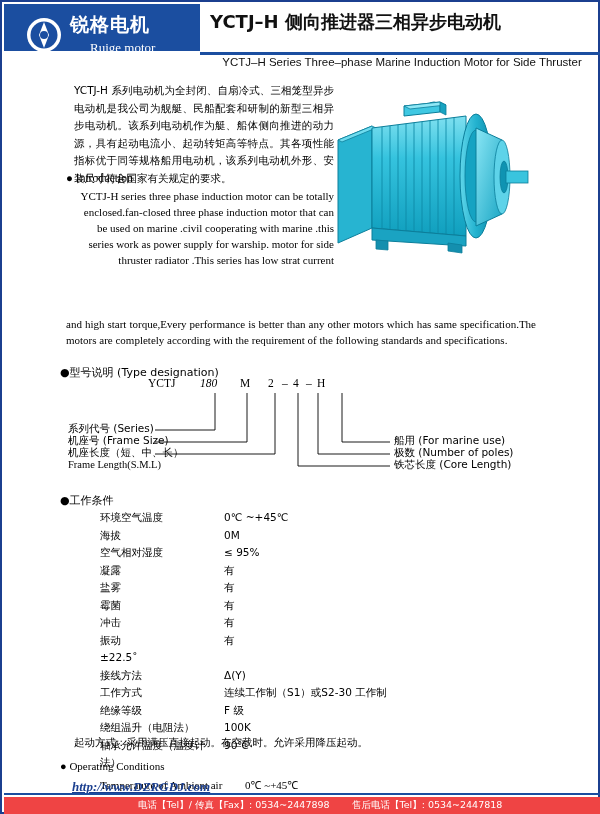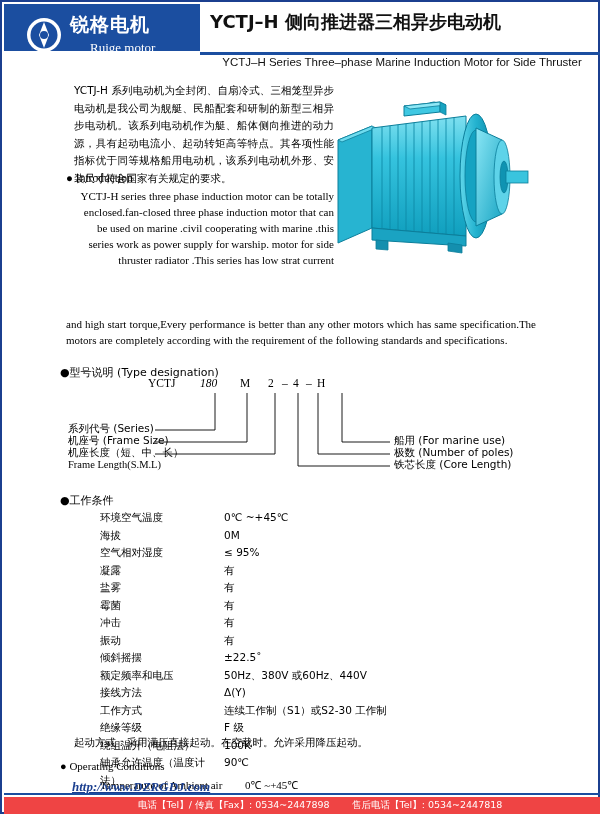--- a/index.html
+++ b/index.html
@@ -427,26 +427,21 @@
         </div>
       <div class="cond-row">
           <div class="cond-name">冲击</div>
           <div class="cond-val">有</div>
         </div>
       <div class="cond-row">
           <div class="cond-name">振动</div>
           <div class="cond-val">有</div>
         </div>
       <div class="cond-row">
-          <div class="cond-name">倾斜摇摆</div>
           <div class="cond-val">±22.5˚</div>
-        </div>
-      <div class="cond-row">
-          <div class="cond-name">额定频率和电压</div>
-          <div class="cond-val">50Hz、380V 或60Hz、440V</div>
         </div>
       <div class="cond-row">
           <div class="cond-name">接线方法</div>
           <div class="cond-val">Δ(Y)</div>
         </div>
       <div class="cond-row">
           <div class="cond-name">工作方式</div>
           <div class="cond-val">连续工作制（S1）或S2-30 工作制</div>
         </div>
       <div class="cond-row">

